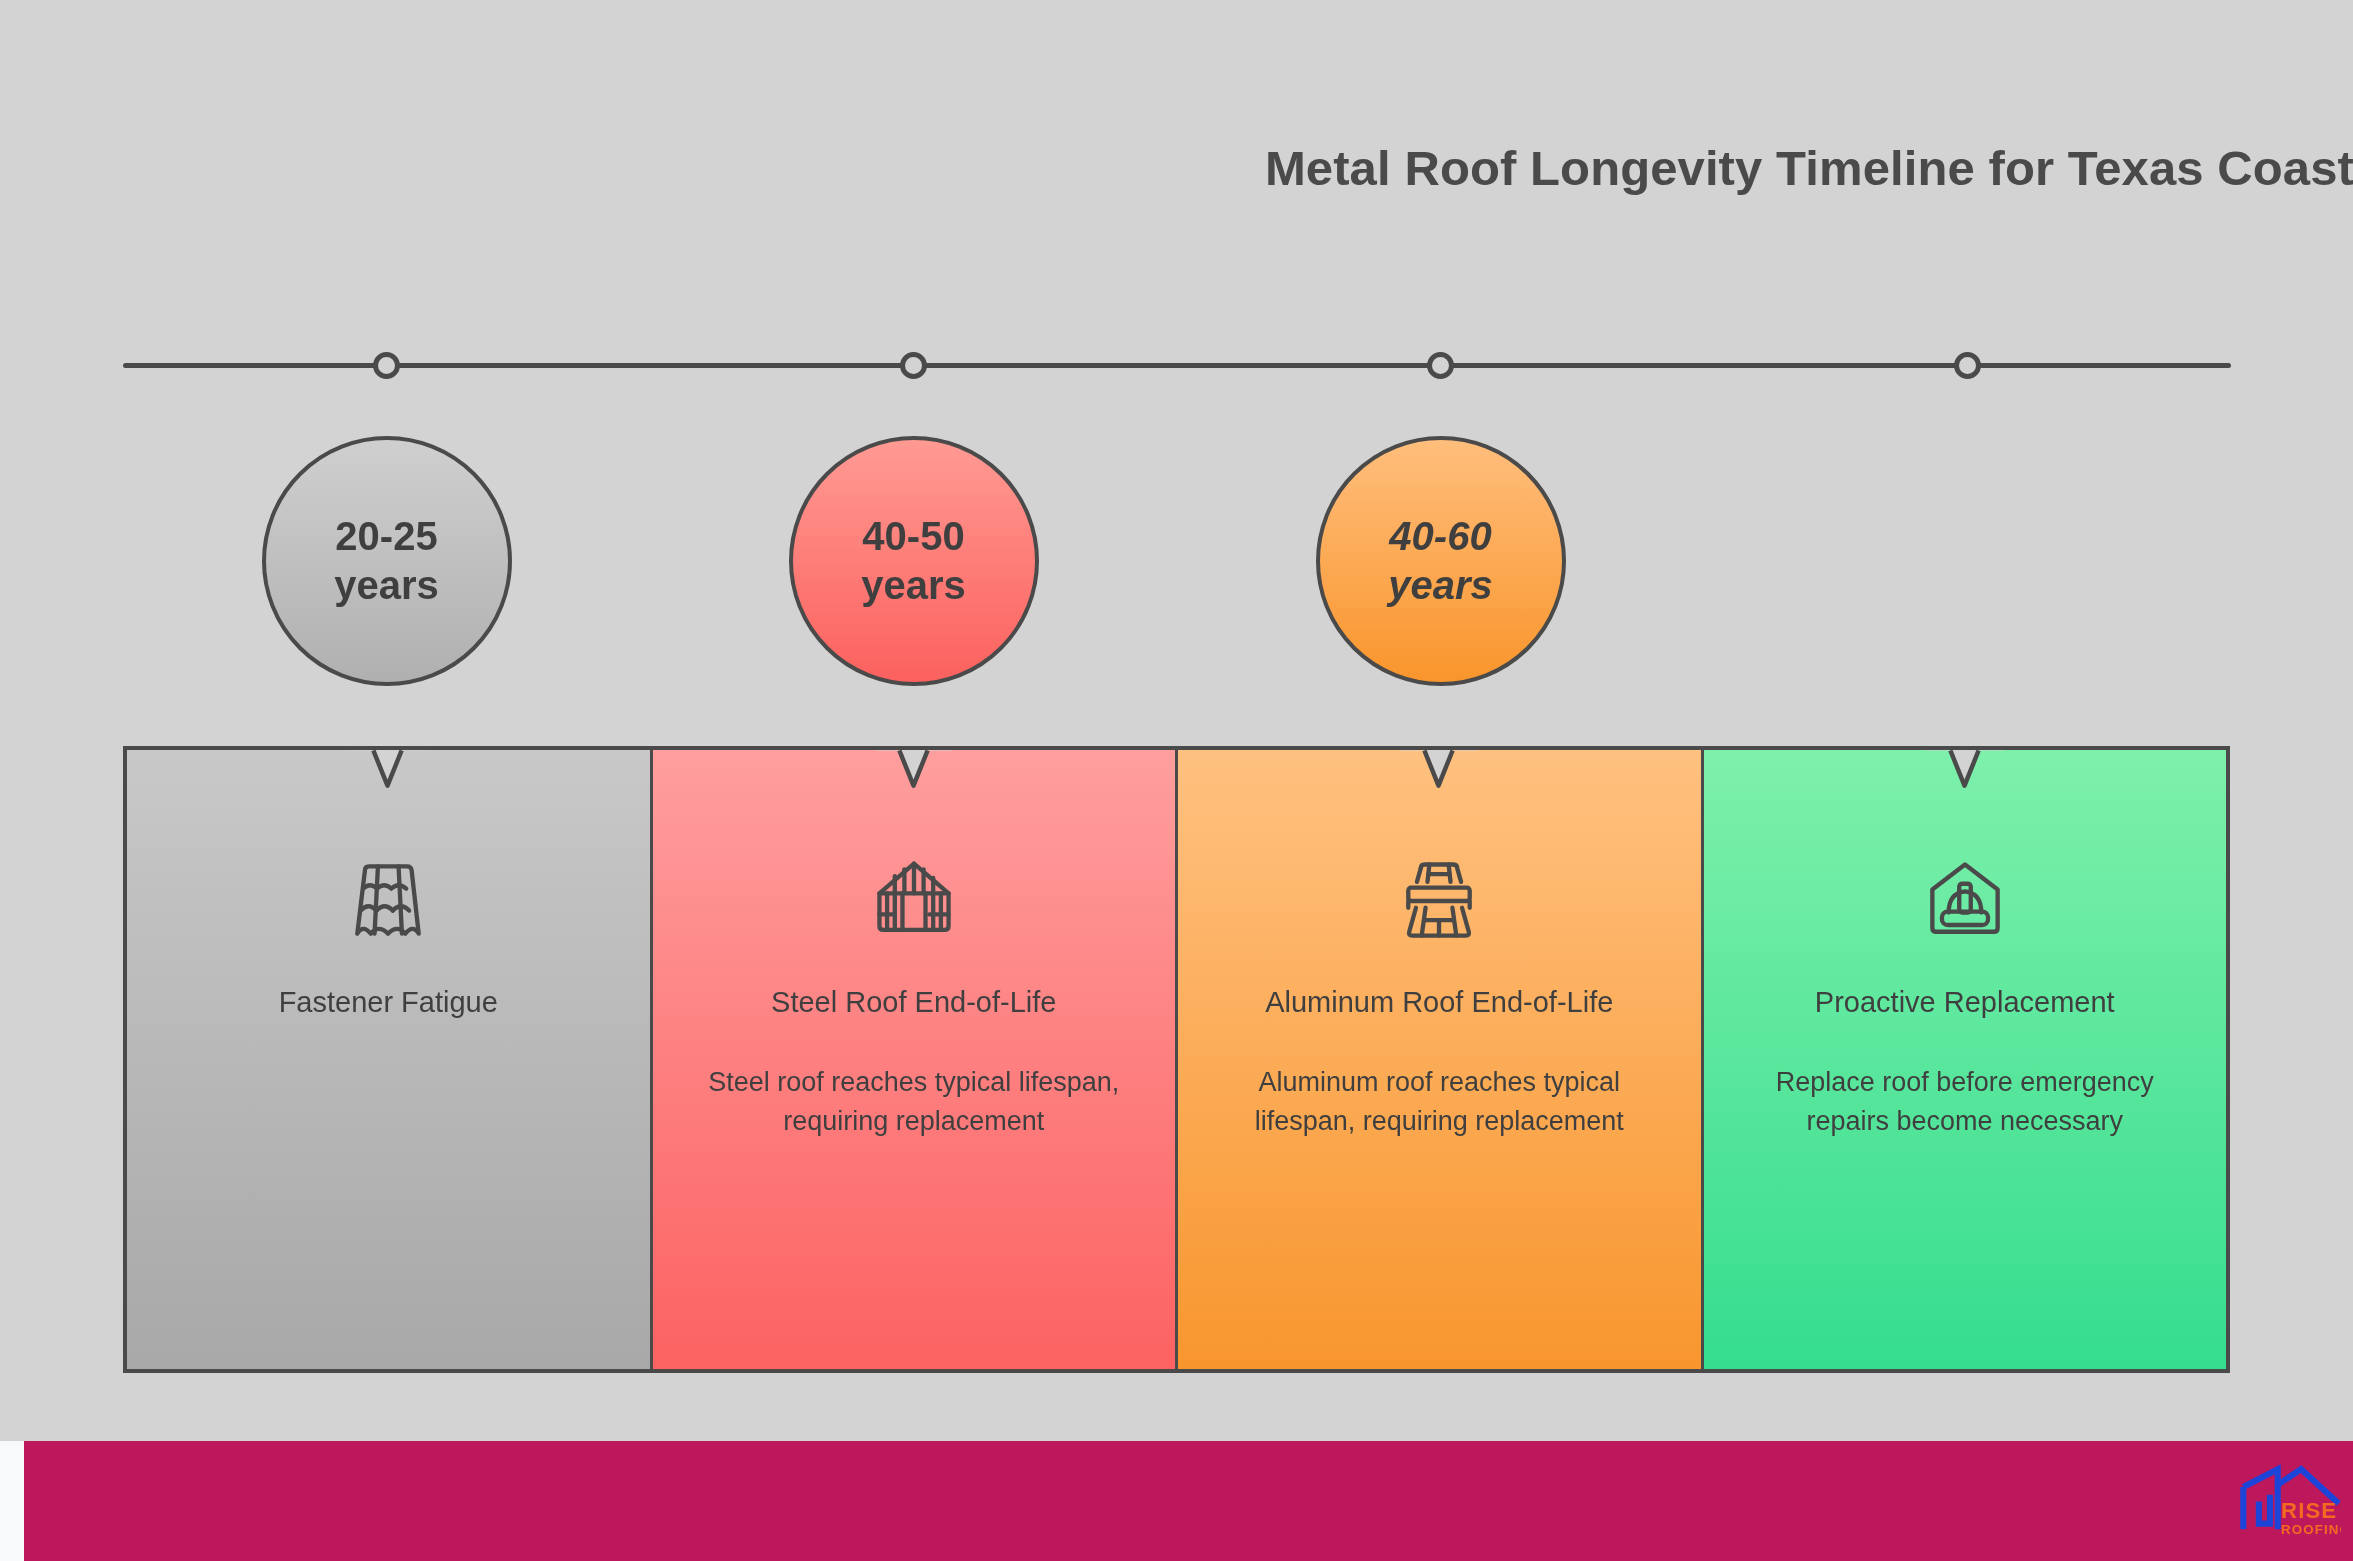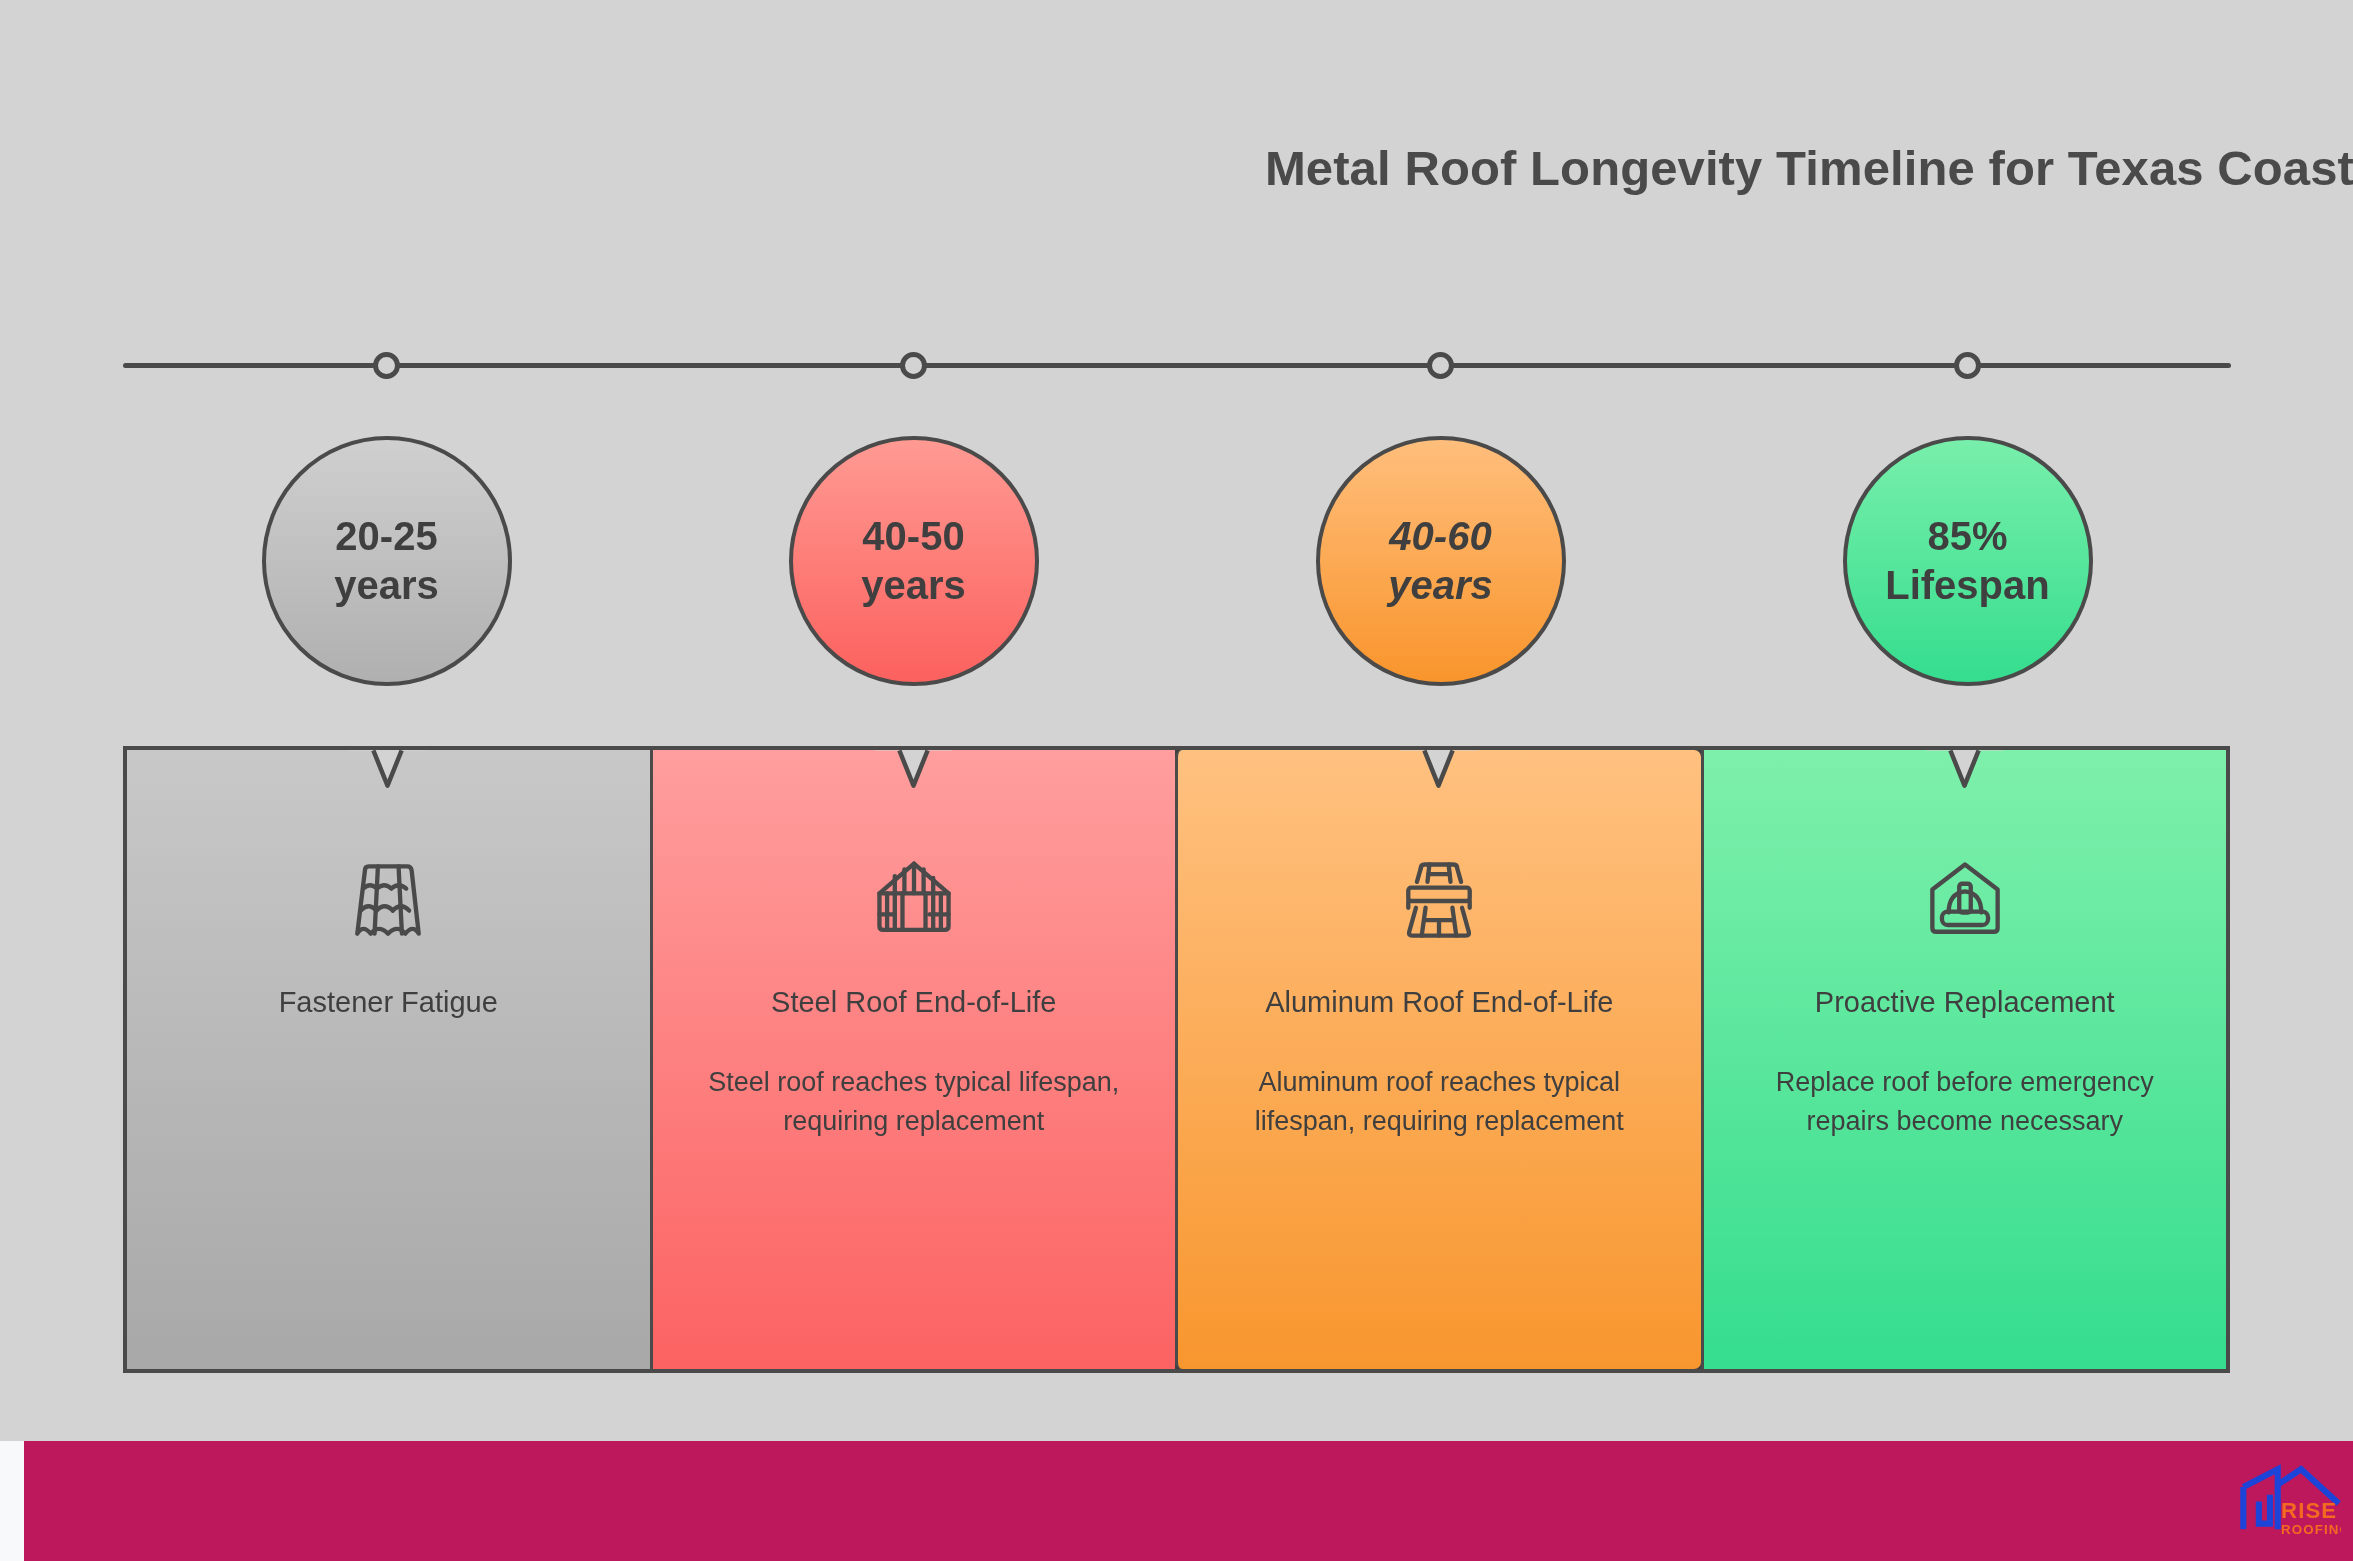--- a/index.html
+++ b/index.html
@@ -181,24 +181,20 @@
       <span>20-25</span>
       <span>years</span>
     </div>
     <div class="circle" style="left: 37.5%; background: linear-gradient(rgb(255, 154, 147) 0%, rgb(252, 97, 94) 100%);">
       <span>40-50</span>
       <span>years</span>
     </div>
     <div class="circle" style="left: 62.5%; background: linear-gradient(rgb(255, 190, 124) 0%, rgb(249, 149, 44) 100%); font-style: italic;">
       <span>40-60</span>
       <span>years</span>
-    </div>
-    <div class="circle" style="left: 87.5%; background: linear-gradient(rgb(120, 239, 171) 0%, rgb(53, 221, 142) 100%);">
-      <span>85%</span>
-      <span>Lifespan</span>
     </div>
   </div>
 
   <div id="cards">
 
     <div class="card" style="background: linear-gradient(rgb(200, 200, 200) 0%, rgb(168, 168, 168) 100%);">
       <div class="notch">
         <svg class="notch-bg" viewBox="0 0 120 72" preserveAspectRatio="none">
           <path d="M0,7 L38,7 L60,62 L82,7 L120,7 L120,0 L0,0 Z" fill="#d3d3d3"></path>
           <path d="M38,7 L60,62 L82,7" fill="none" stroke="#4a4a4a" stroke-width="7" stroke-linejoin="round"></path>
@@ -241,21 +237,21 @@
           <path d="M22 42 L22 80"></path>
           <path d="M78 42 L78 80"></path>
           <path d="M38 42 L38 80"></path>
           <path d="M62 42 L62 80"></path>
         </svg>
       </div>
       <div class="card-title">Steel Roof End-of-Life</div>
       <div class="card-desc">Steel roof reaches typical lifespan, requiring replacement</div>
     </div>
 
-    <div class="card" style="background: linear-gradient(rgb(255, 193, 128) 0%, rgb(248, 150, 46) 100%); border-radius: 7px;">
+    <div class="card" style="background: linear-gradient(rgb(255, 193, 128) 0%, rgb(248, 150, 46) 100%);">
       <div class="notch">
         <svg class="notch-bg" viewBox="0 0 120 72" preserveAspectRatio="none">
           <path d="M0,7 L38,7 L60,62 L82,7 L120,7 L120,0 L0,0 Z" fill="#d3d3d3"></path>
           <path d="M38,7 L60,62 L82,7" fill="none" stroke="#4a4a4a" stroke-width="7" stroke-linejoin="round"></path>
         </svg>
       </div>
       <div class="card-icon">
         <svg viewBox="0 0 100 100" fill="none" stroke="#4a4a4a" stroke-width="4.5" stroke-linecap="round" stroke-linejoin="round">
           <path d="M31 16 Q31 12 35 12 L65 12 Q69 12 69 16 L73 30"></path>
           <path d="M27 30 L31 16"></path>

